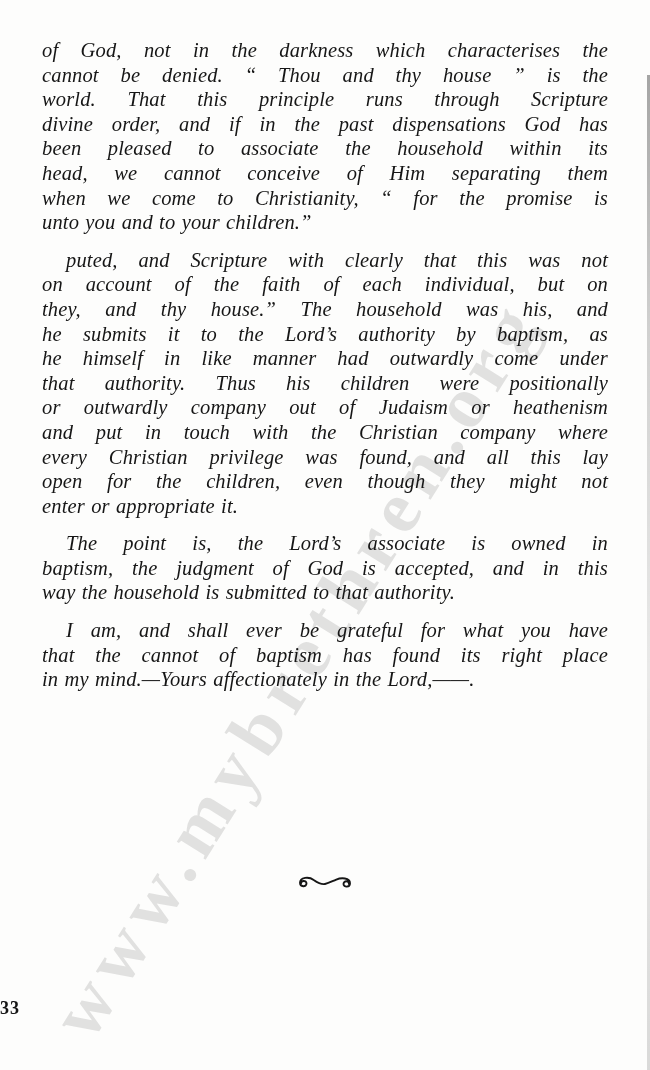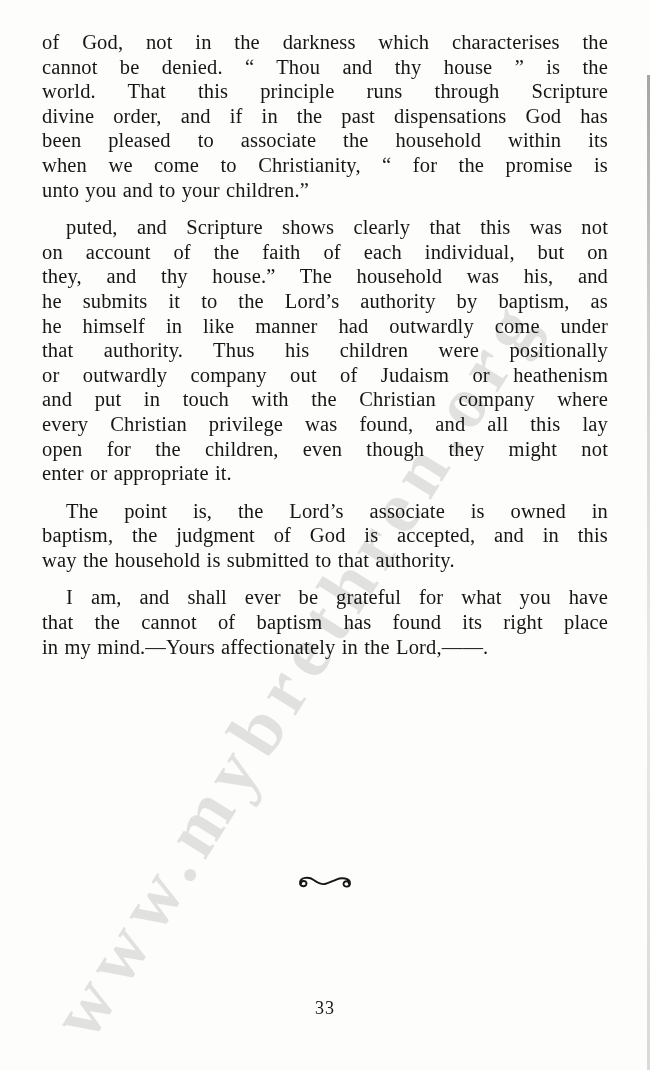--- a/index.html
+++ b/index.html
@@ -17,21 +17,22 @@
     font-family: "Liberation Serif", "DejaVu Serif", serif;
     color: #161616;
   }
   .text-block {
     position: absolute;
     left: 42px;
     top: 30px;
     width: 566px;
   }
   .para {
-    margin: 0 0 13px 0;
+    margin: 8px 0 13px 0;
+    font-style: italic;
   }
   .line {
     font-size: 20.5px;
     line-height: 24.6px;
     text-align: justify;
     text-align-last: justify;
     letter-spacing: 0.15px;
     word-spacing: 1px;
   }
   .line.last {
@@ -48,23 +49,23 @@
     text-align: center;
   }
   .ornament svg {
     display: inline-block;
   }
   .page-number {
     position: absolute;
     left: 0;
     top: 998px;
     width: 100%;
-    text-align: center;
+    text-align: left;
     font-size: 18px;
-    font-weight: normal;
+    font-weight: bold;
     letter-spacing: 1px;
   }
   .watermark {
     position: absolute;
     left: 34px;
     top: 1008px;
     transform-origin: 0 0;
     transform: rotate(-58deg);
     white-space: nowrap;
     font-family: "Liberation Serif", "DejaVu Serif", serif;
@@ -95,26 +96,27 @@
   <div class="watermark">www.mybrethren.org</div>
 
   <main class="text-block">
 
     <section class="para">
       <div class="line">of God, not in the darkness which characterises the</div>
       <div class="line">cannot be denied.  “ Thou and thy house ” is the</div>
       <div class="line">world.  That this principle runs through Scripture</div>
       <div class="line">divine order, and if in the past dispensations God has</div>
       <div class="line">been pleased to associate the household within its</div>
+      <div class="line">head, we cannot conceive of Him separating them</div>
       <div class="line">when we come to Christianity, “ for the promise is</div>
       <div class="line last">unto you and to your children.”</div>
     </section>
 
     <section class="para indent">
-      <div class="line">puted, and Scripture shows clearly that this was not</div>
+      <div class="line">puted, and Scripture with clearly that this was not</div>
       <div class="line">on account of the faith of each individual, but on</div>
       <div class="line">they, and thy house.”  The household was his, and</div>
       <div class="line">he submits it to the Lord’s authority by baptism, as</div>
       <div class="line">he himself in like manner had outwardly come under</div>
       <div class="line">that authority.  Thus his children were positionally</div>
       <div class="line">or outwardly company out of Judaism or heathenism</div>
       <div class="line">and put in touch with the Christian company where</div>
       <div class="line">every Christian privilege was found, and all this lay</div>
       <div class="line">open for the children, even though they might not</div>
       <div class="line last">enter or appropriate it.</div>

